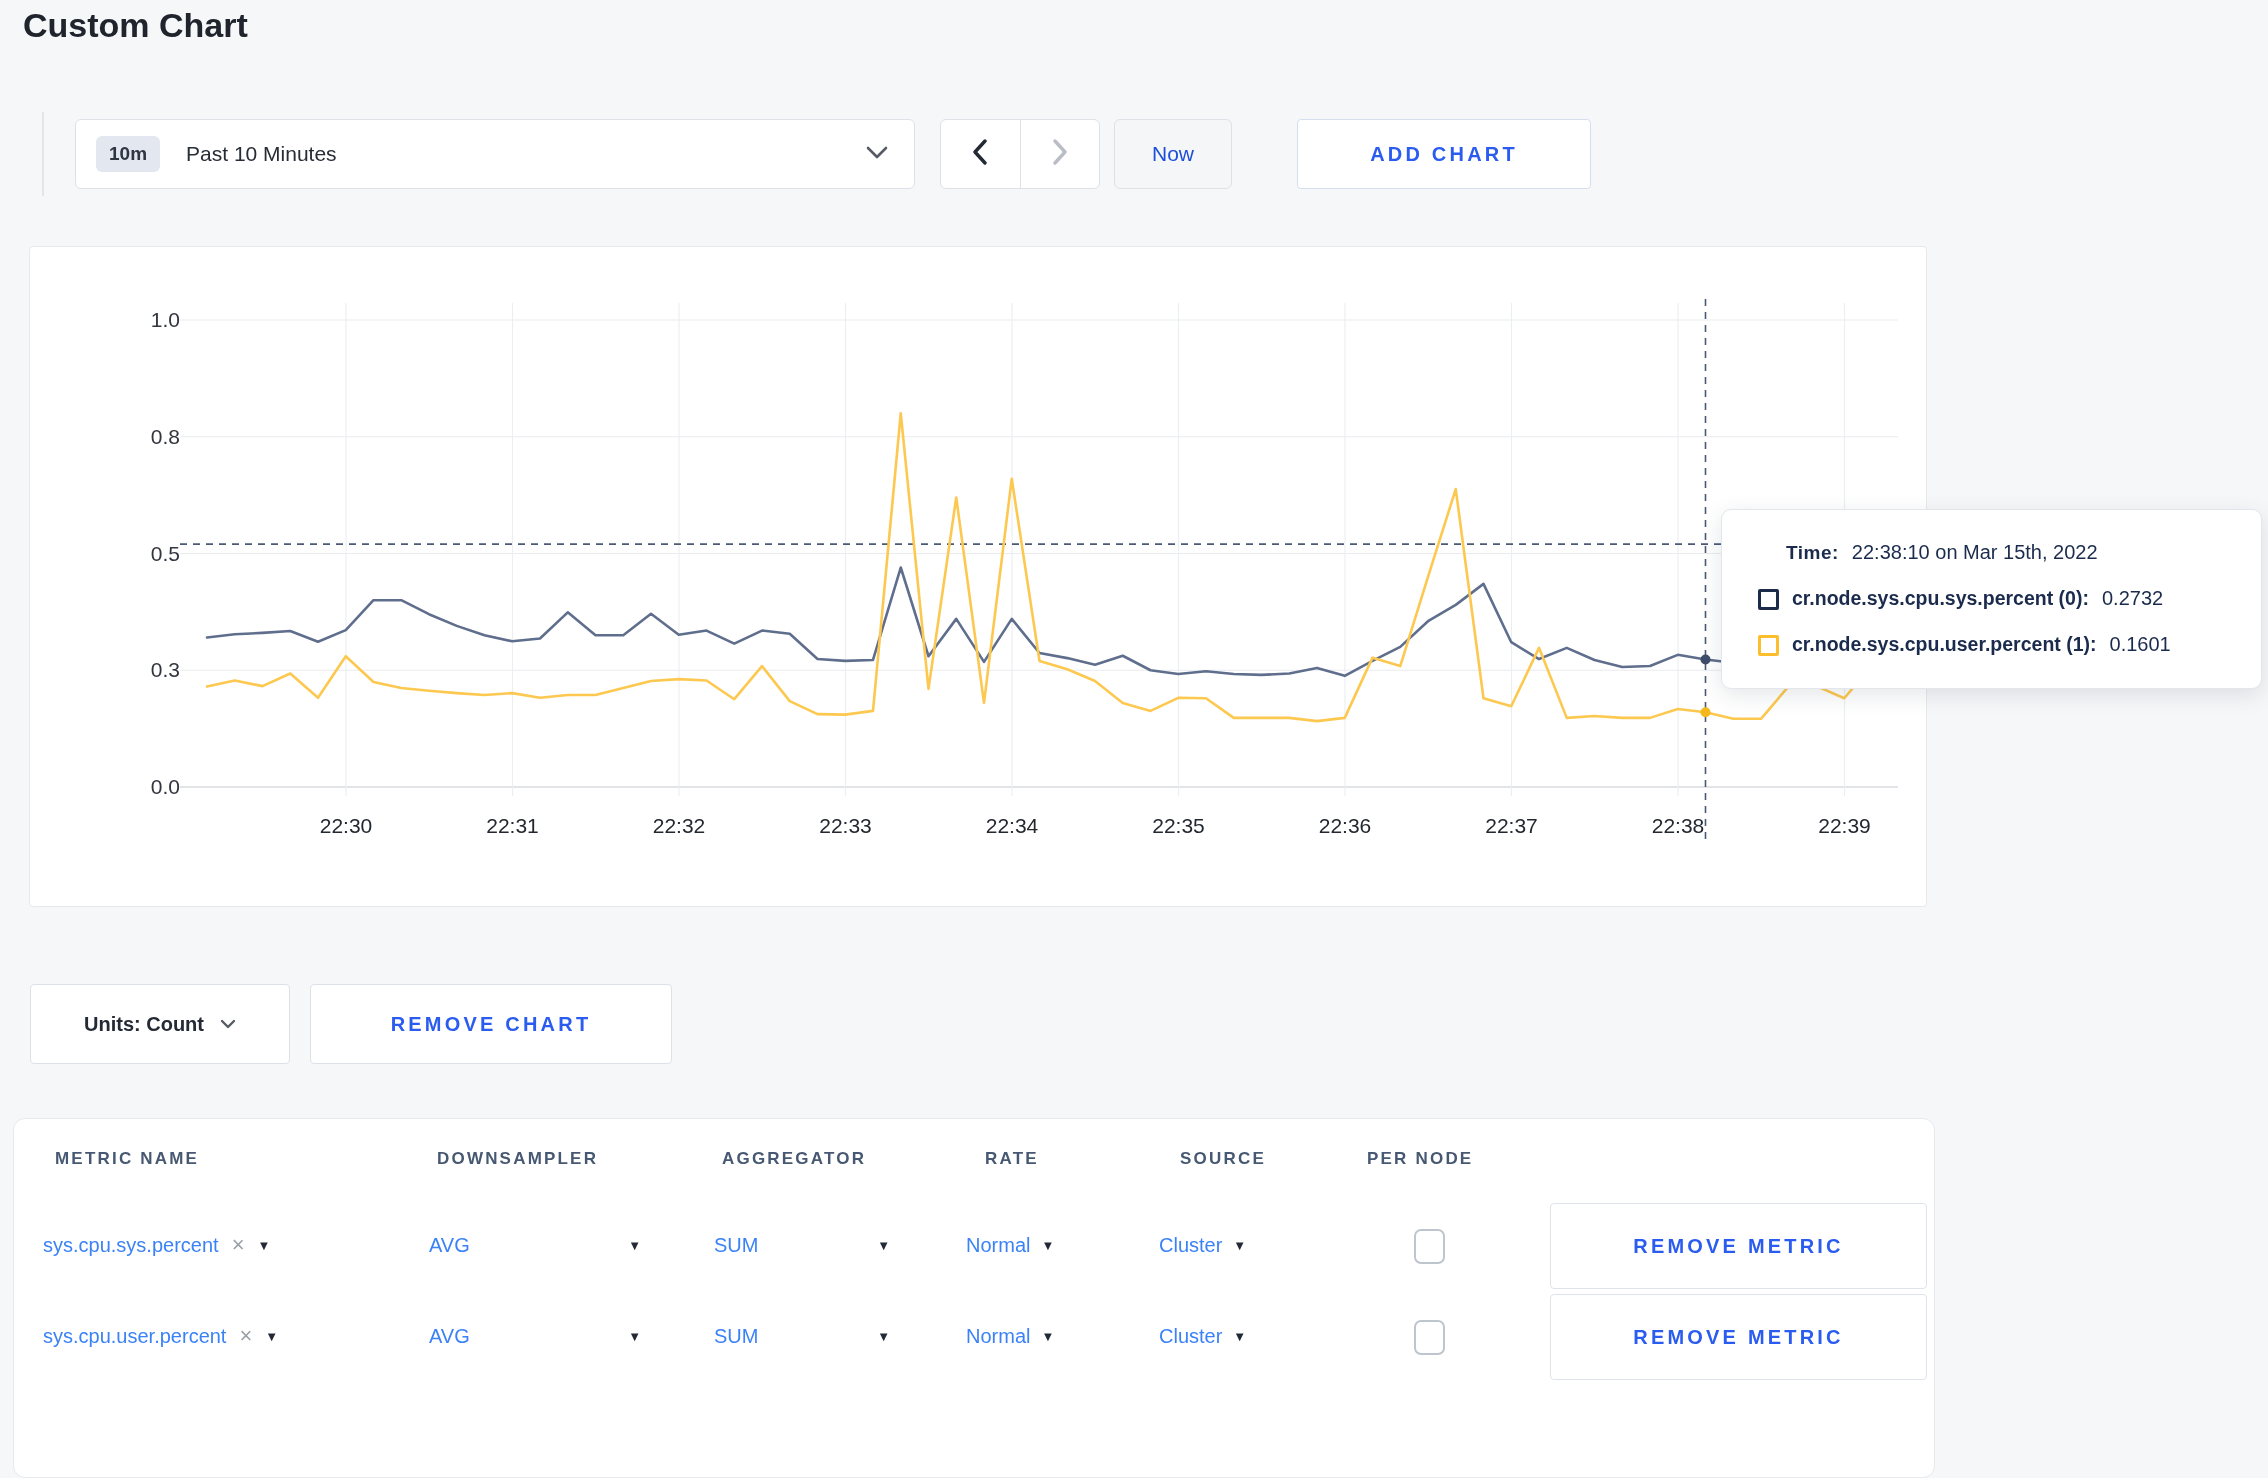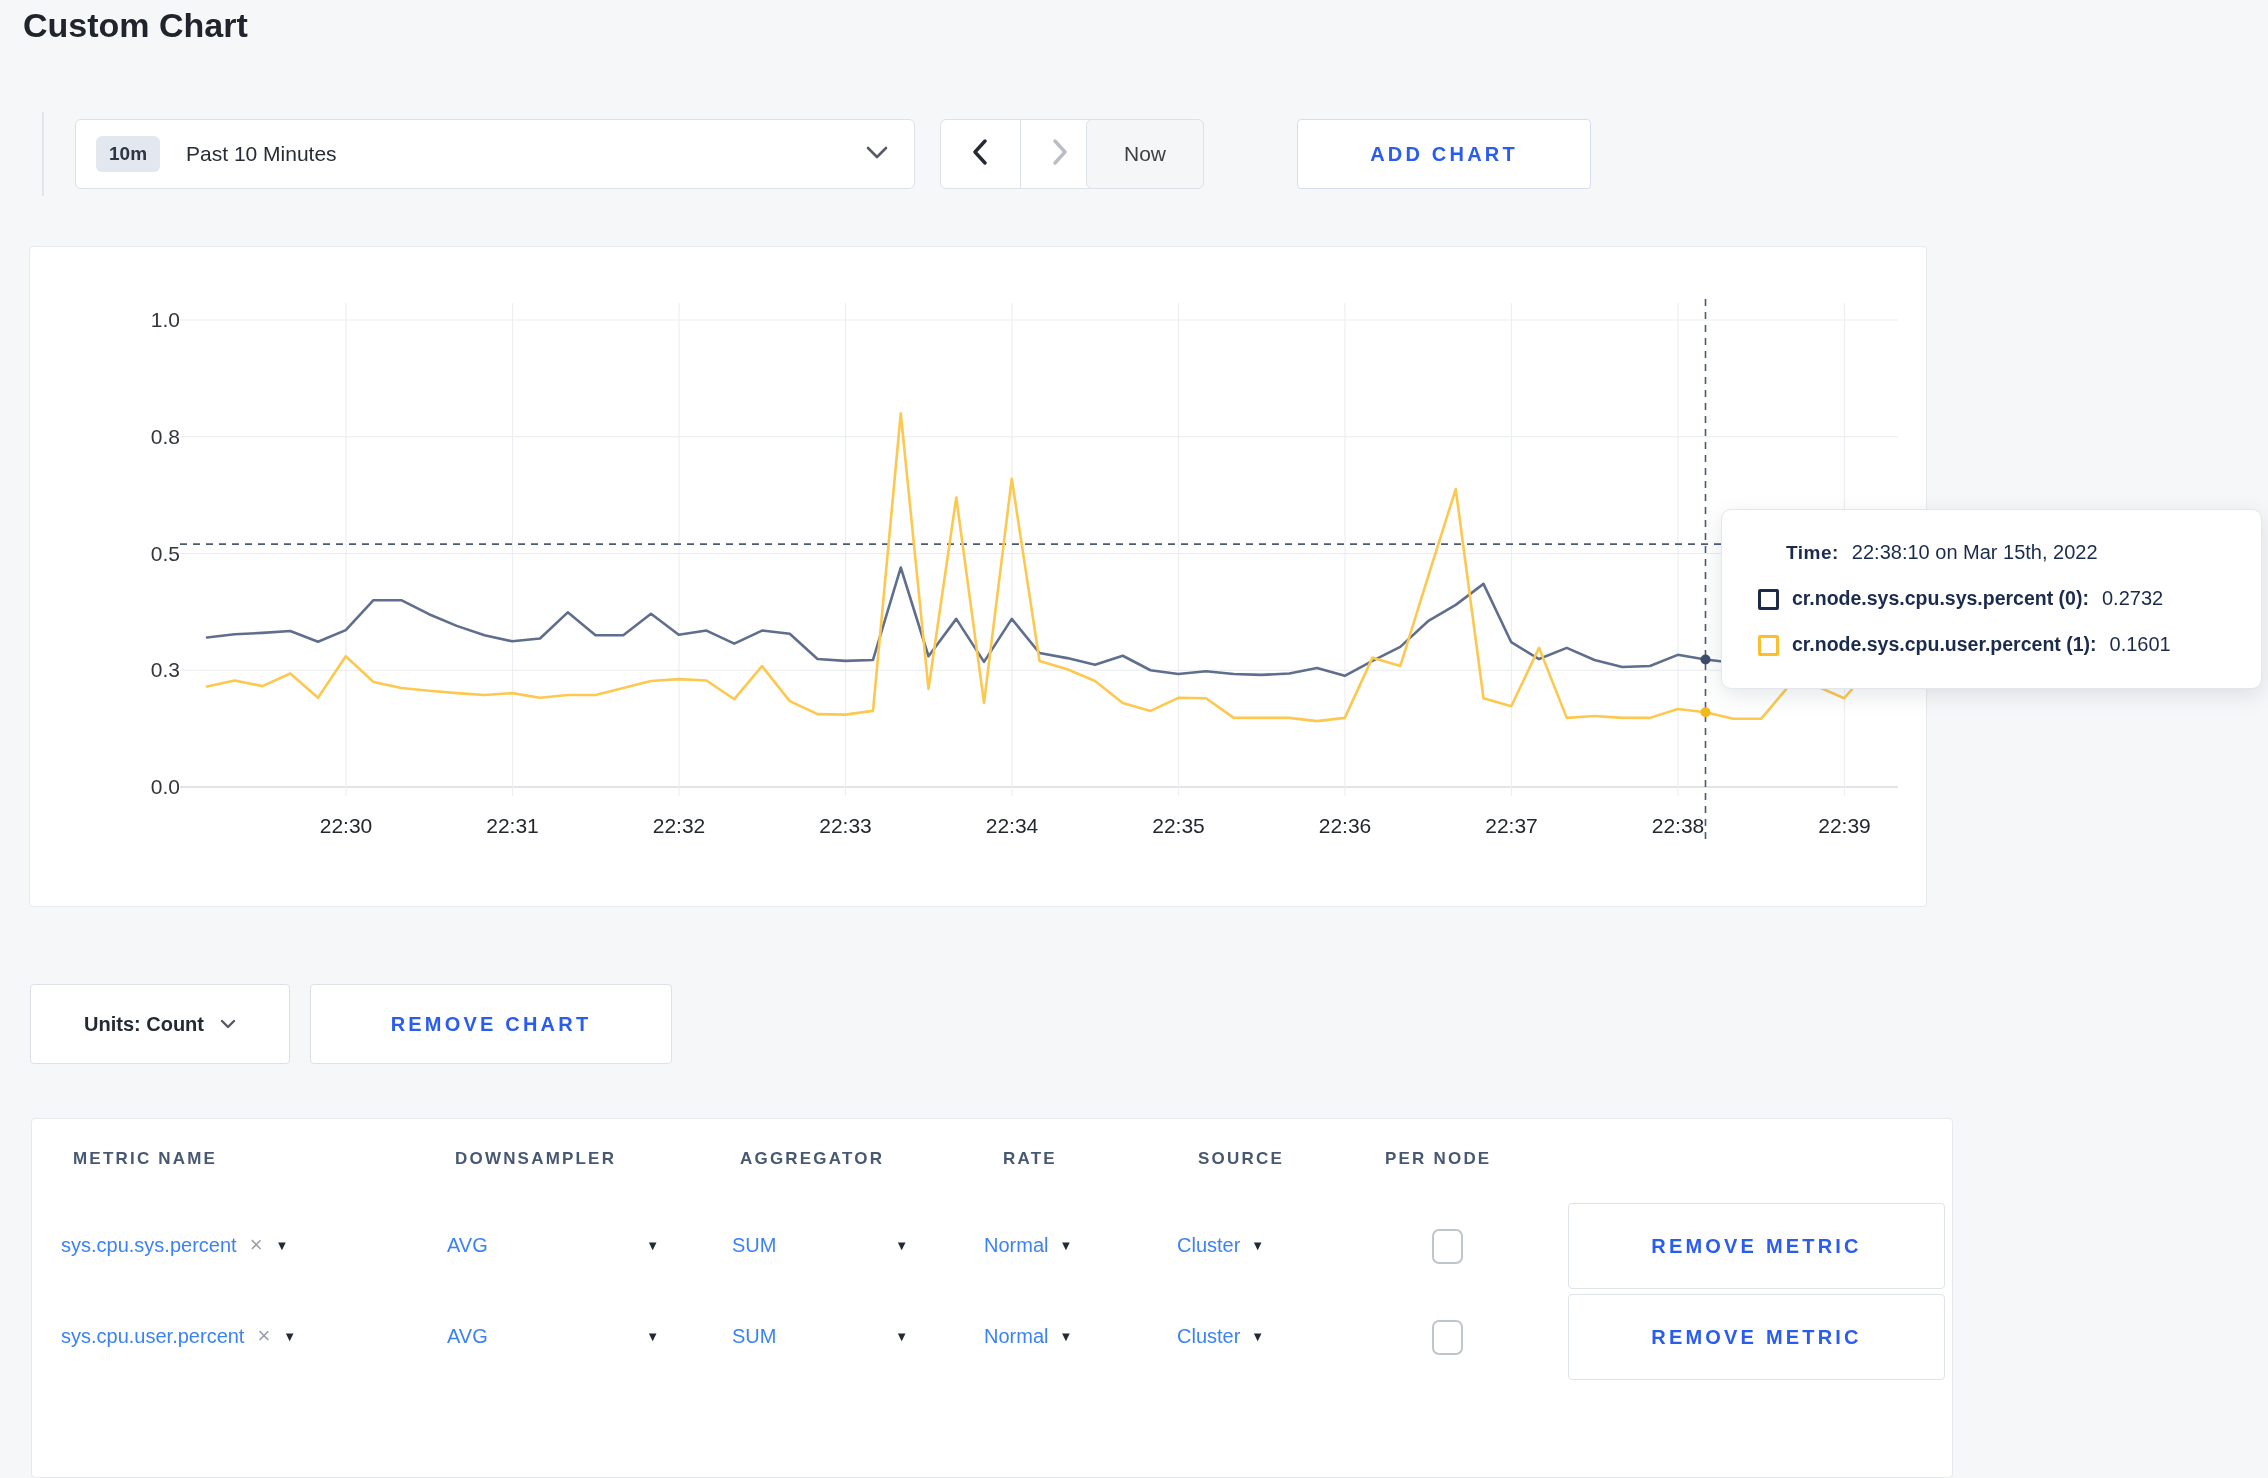--- a/index.html
+++ b/index.html
@@ -14,22 +14,22 @@
   #toolbar-rule{left:42px;top:112px;width:2px;height:84px;background:#e2e6ec;}
   .btn{position:absolute;box-sizing:border-box;background:#fff;border:1px solid #dde1e8;
        border-radius:6px;display:flex;align-items:center;justify-content:center;cursor:pointer;}
   #time-selector{left:75px;top:119px;width:840px;height:70px;justify-content:flex-start;padding:0 26px 0 20px;}
   #time-badge{background:#e2e7f0;border-radius:6px;padding:7px 13px;font-size:19px;font-weight:700;color:#2f3542;}
   #time-label{margin-left:26px;font-size:21px;font-weight:500;color:#272c36;}
   #time-chevron{margin-left:auto;}
   #nav-group{left:940px;top:119px;width:160px;height:70px;padding:0;overflow:hidden;}
   .nav-half{width:50%;height:100%;display:flex;align-items:center;justify-content:center;}
   #nav-prev{border-right:1px solid #dde1e8;}
-  #now-button{left:1086px;top:119px;width:118px;height:70px;background:#f5f6f8;
-              font-size:21px;font-weight:500;color:#404040;}
+  #now-button{left:1114px;top:119px;width:118px;height:70px;background:#f5f6f8;
+              font-size:21px;font-weight:500;color:#1d4ed8;}
   .blue-action{color:#2b5cf0;font-size:20px;font-weight:600;letter-spacing:3.2px;}
   #add-chart-button{left:1297px;top:119px;width:294px;height:70px;border-color:#d7deef;border-radius:4px;}
 
   
   #chart-card{left:29px;top:246px;width:1898px;height:661px;background:#fff;
               border:1px solid #e6e9ed;border-radius:4px;}
   #chart-svg{position:absolute;left:0;top:0;width:1898px;height:661px;}
 
   
   #chart-tooltip{left:1721px;top:509px;width:541px;height:180px;background:#fff;
@@ -43,22 +43,22 @@
   .t-value{font-size:20px;font-weight:400;}
   .t-name{font-size:19.5px;font-weight:700;}
   .legend-square{width:15px;height:15px;border:3.5px solid #000;border-radius:2px;background:#fff;flex:0 0 auto;}
 
   
   #units-button{left:30px;top:984px;width:260px;height:80px;border-radius:4px;gap:16px;}
   #units-label{font-size:20px;font-weight:700;color:#242a35;}
   #remove-chart-button{left:310px;top:984px;width:362px;height:80px;border-radius:4px;}
 
   
-  #metrics-card{left:31px;top:1118px;width:1922px;height:360px;background:#fff;
-                border:1px solid #e6e9ed;border-radius:4px;}
+  #metrics-card{left:13px;top:1118px;width:1922px;height:360px;background:#fff;
+                border:1px solid #e6e9ed;border-radius:12px;}
   .th{position:absolute;top:30px;font-size:17px;font-weight:700;letter-spacing:2.2px;color:#475872;}
   #th-0{left:41px;} #th-1{left:423px;} #th-2{left:708px;} #th-3{left:971px;} #th-4{left:1166px;} #th-5{left:1353px;}
   .mrow{position:absolute;left:0;width:100%;height:84px;}
   #metric-row-0{top:84px;} #metric-row-1{top:175px;}
   .cell{position:absolute;top:0;height:84px;display:flex;align-items:center;font-size:20px;color:#3b82f6;cursor:pointer;}
   .c-metric{left:29px;gap:13px;}
   .c-downsampler{left:415px;width:212px;justify-content:space-between;}
   .c-aggregator{left:700px;width:176px;justify-content:space-between;}
   .c-rate{left:952px;gap:11px;}
   .c-source{left:1145px;gap:11px;}

